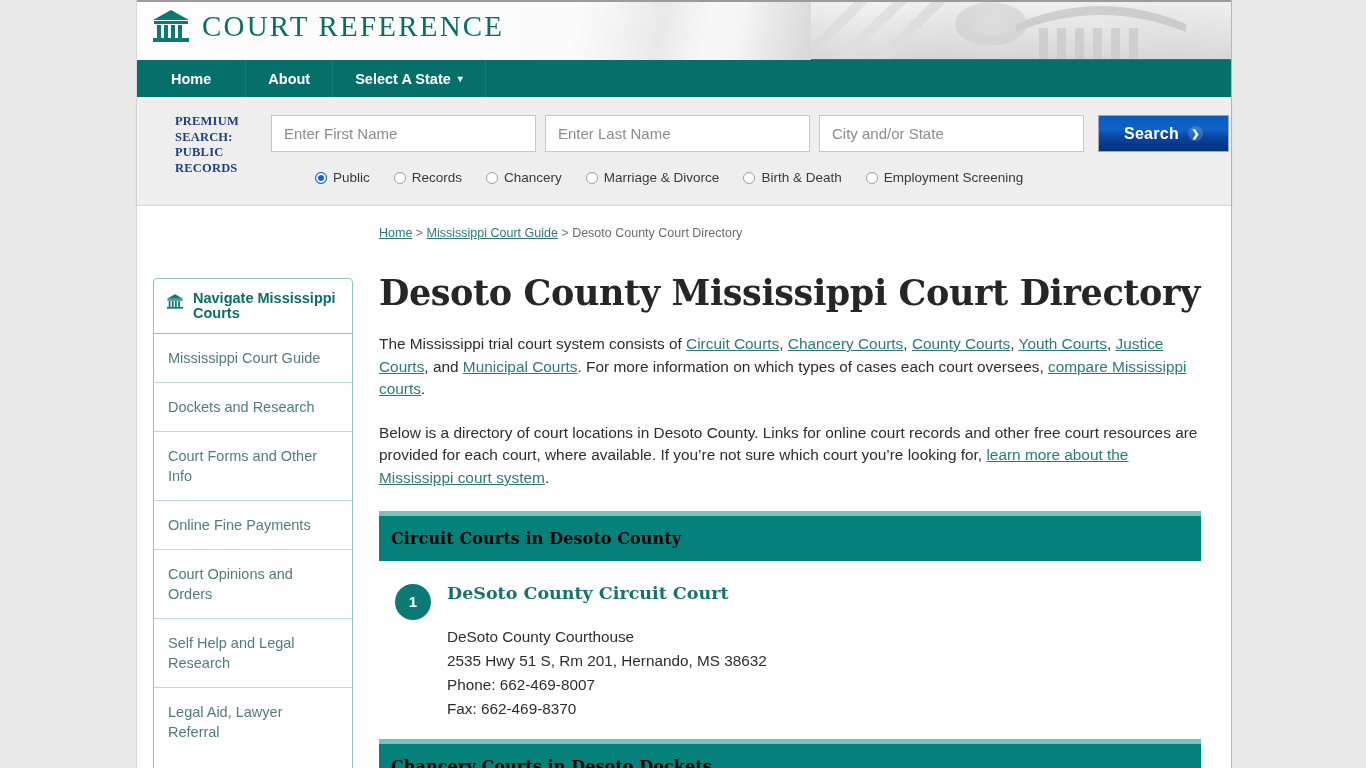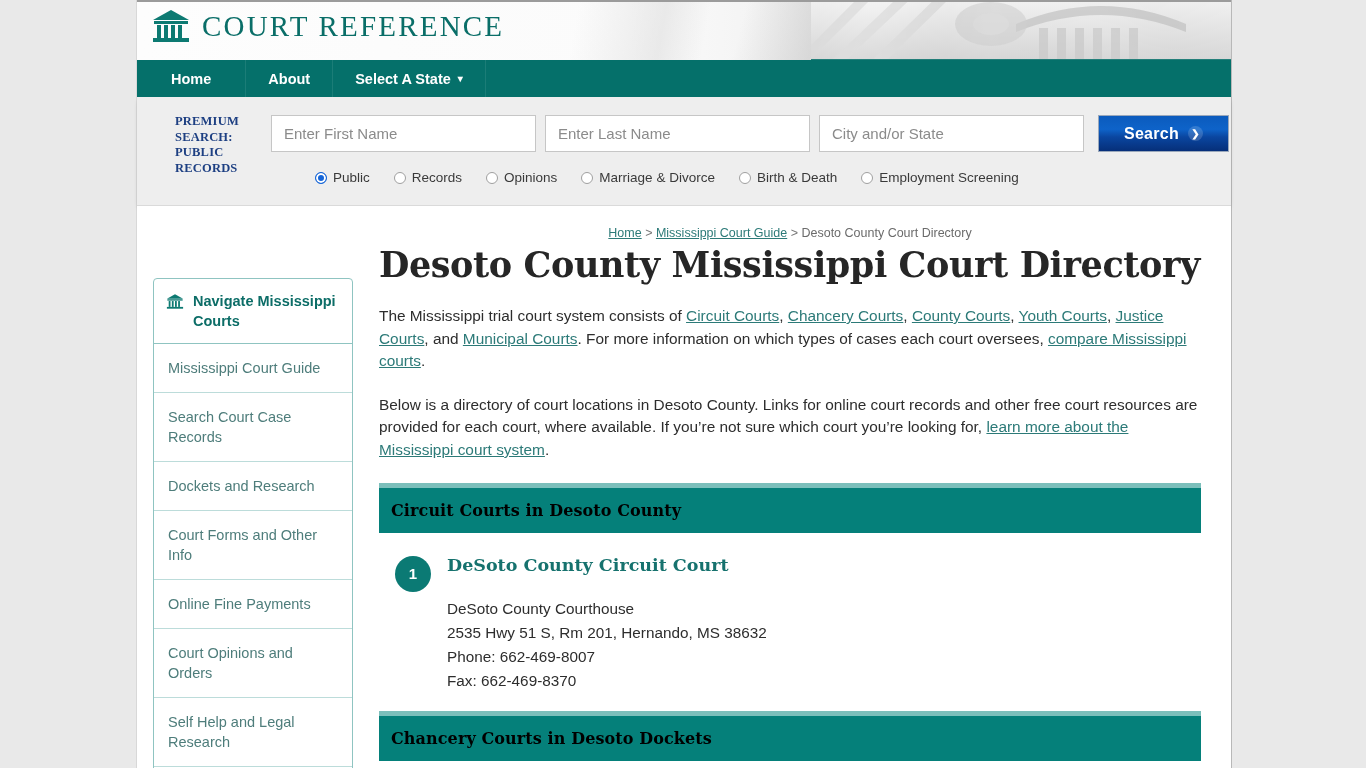--- a/index.html
+++ b/index.html
@@ -167,39 +167,38 @@
   .side-head {
     display: flex; gap: 9px;
     padding: 12px 14px 12px 12px;
     border-bottom: 1px solid #8fc4c1;
     align-items: flex-start;
   }
   .side-head-text {
     color: #0c6d67;
     font-weight: bold;
     font-size: 14.5px;
-    line-height: 20px;
+    line-height: 15px;
   }
   .side-item {
     padding: 14px 14px;
     border-bottom: 1px solid #bcdcda;
     color: #4e7d7b;
     font-size: 14.5px;
     line-height: 20px;
     cursor: pointer;
   }
   .side-item:last-child { border-bottom: none; }
 
   
   .main { flex: 1 1 auto; min-width: 0; padding-right: 14px; }
   .breadcrumb {
     font-size: 12.5px;
     color: #6b6b6b;
-    margin-bottom: 4px;
-    text-align: center;
+    margin-bottom: 32px;
   }
   .breadcrumb a { color: #2c7a78; text-decoration: underline; }
   .breadcrumb .sep { color: #777; }
   h1.page-title {
     margin: 0 0 19px 0;
     font-family: "DejaVu Serif", "Liberation Serif", serif;
     font-size: 35px;
     line-height: 42px;
     color: #262626;
     font-weight: bold;
@@ -331,21 +330,21 @@
         <label class="radio-opt">
           <span class="rdot on"></span>
           <span>Public</span>
         </label>
         <label class="radio-opt">
           <span class="rdot"></span>
           <span>Records</span>
         </label>
         <label class="radio-opt">
           <span class="rdot"></span>
-          <span>Opinions</span>
+          <span>Chancery</span>
         </label>
         <label class="radio-opt">
           <span class="rdot"></span>
           <span>Marriage &amp; Divorce</span>
         </label>
         <label class="radio-opt">
           <span class="rdot"></span>
           <span>Birth &amp; Death</span>
         </label>
         <label class="radio-opt">
@@ -364,21 +363,20 @@
             <rect x="3" y="12" width="34" height="3" fill="#0d7a72"></rect>
             <rect x="6" y="16" width="4" height="13" fill="#0d7a72"></rect>
             <rect x="13" y="16" width="4" height="13" fill="#0d7a72"></rect>
             <rect x="20" y="16" width="4" height="13" fill="#0d7a72"></rect>
             <rect x="27" y="16" width="4" height="13" fill="#0d7a72"></rect>
             <rect x="2" y="29" width="36" height="4" fill="#0d7a72"></rect>
           </svg>
           <span class="side-head-text">Navigate Mississippi Courts</span>
         </div>
         <div class="side-item">Mississippi Court Guide</div>
-        <div class="side-item">Search Court Case Records</div>
         <div class="side-item">Dockets and Research</div>
         <div class="side-item">Court Forms and Other Info</div>
         <div class="side-item">Online Fine Payments</div>
         <div class="side-item">Court Opinions and Orders</div>
         <div class="side-item">Self Help and Legal Research</div>
         <div class="side-item">Legal Aid, Lawyer Referral</div>
 
       </div>
 
       <div class="main">

